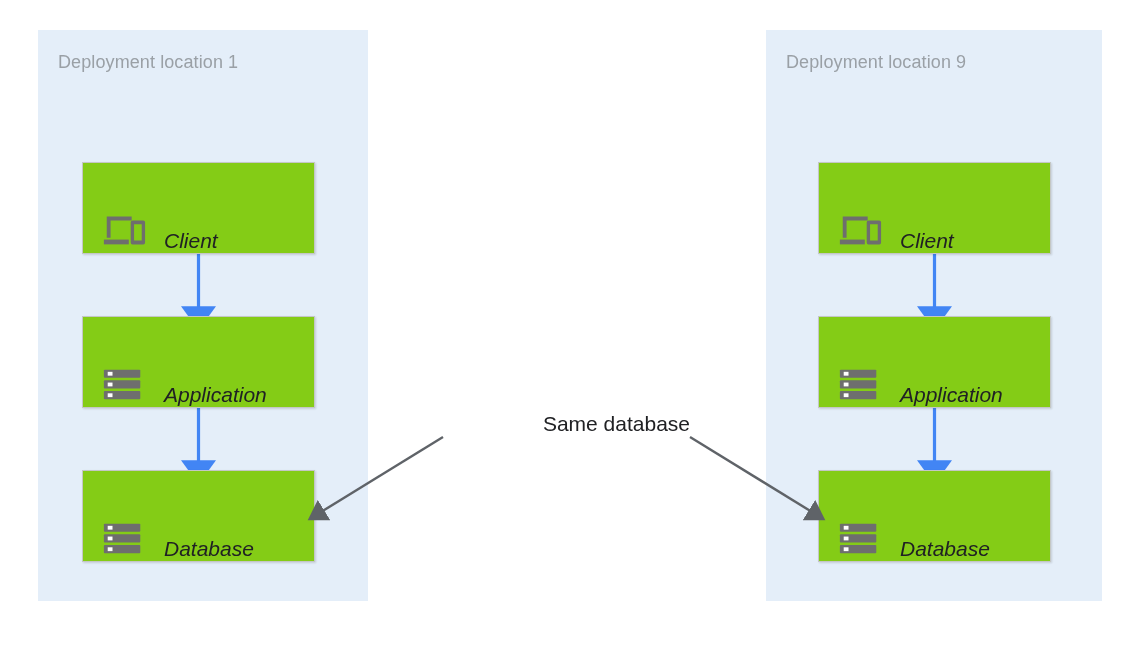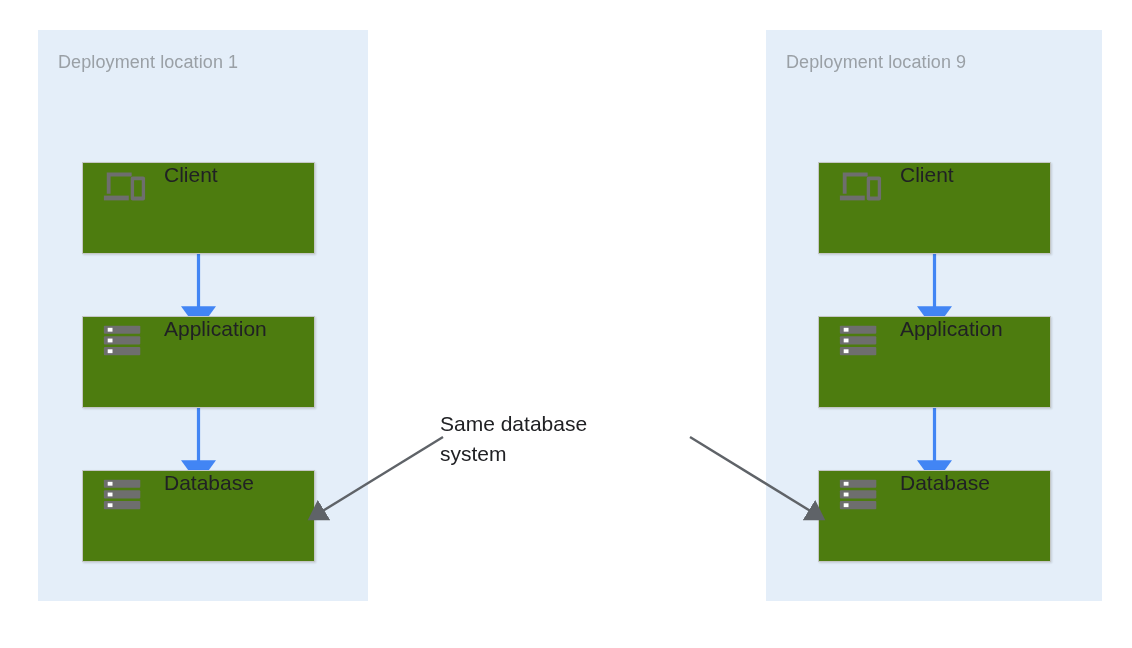--- a/index.html
+++ b/index.html
@@ -37,26 +37,27 @@
     top: 22px;
     font-size: 18px;
     color: #9AA0A6;
     letter-spacing: 0.1px;
     white-space: nowrap;
   }
 
   
   .node {
     position: absolute;
-    background: #4d7c0f;
+    background: #84cc16;
     border: 1px solid #C4C7C5;
     box-shadow: 1px 1px 2px rgba(0,0,0,0.14);
     display: flex;
-    align-items: flex-start;
+    align-items: flex-end;
     box-sizing: border-box;
+    font-style: italic;
   }
   .node .node-icon {
     width: 46px;
     height: 46px;
     margin-left: 18px;
     flex: 0 0 auto;
     display: block;
   }
   .node .node-label {
     margin-left: 17px;
@@ -83,21 +84,21 @@
     height: 648px;
     pointer-events: none;
   }
 
   
   #annotation-label {
     position: absolute;
     left: 440px;
     top: 409px;
     width: 250px;
-    text-align: left;
+    text-align: right;
     font-size: 21px;
     line-height: 30px;
     color: #202124;
   }
 </style>
 </head>
 <body>
 
 <div id="canvas">
 
@@ -199,16 +200,15 @@
       <marker id="gray-head-2" markerWidth="11" markerHeight="10" refX="1.5" refY="5" orient="auto" markerUnits="strokeWidth">
         <path d="M0,0 L0,10 L8,5 z" fill="#5F6368"></path>
       </marker>
     </defs>
     <line x1="443" y1="437" x2="321" y2="512" stroke="#5F6368" stroke-width="2.4" marker-end="url(#gray-head-2)"></line>
     <line x1="690" y1="437" x2="812" y2="512" stroke="#5F6368" stroke-width="2.4" marker-end="url(#gray-head-2)"></line>
   </svg>
 
   <div id="annotation-label">
     <div>Same database</div>
-    <div>system</div>
   </div>
 
 </div>
 
 </body></html>

